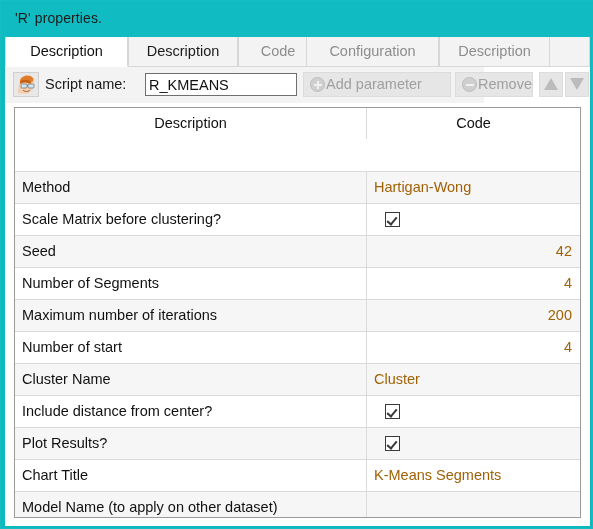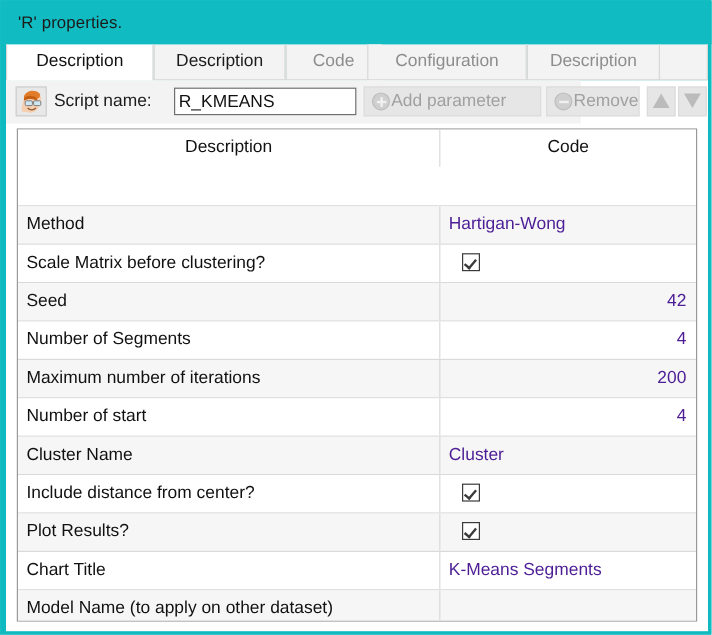--- a/index.html
+++ b/index.html
@@ -269,21 +269,21 @@
     overflow: hidden;
   }
   .cell-val {
     position: absolute;
     left: 352px;
     top: 0;
     width: 213px;
     height: 31px;
     box-sizing: border-box;
     font-size: 14.5px;
-    color: #4c1d95;
+    color: #a16207;
     line-height: 31px;
     padding-left: 7px;
     padding-right: 8px;
     white-space: nowrap;
     overflow: hidden;
   }
   .cell-val.num { text-align: right; padding-left: 0; }
 
   .chk {
     display: inline-block;

